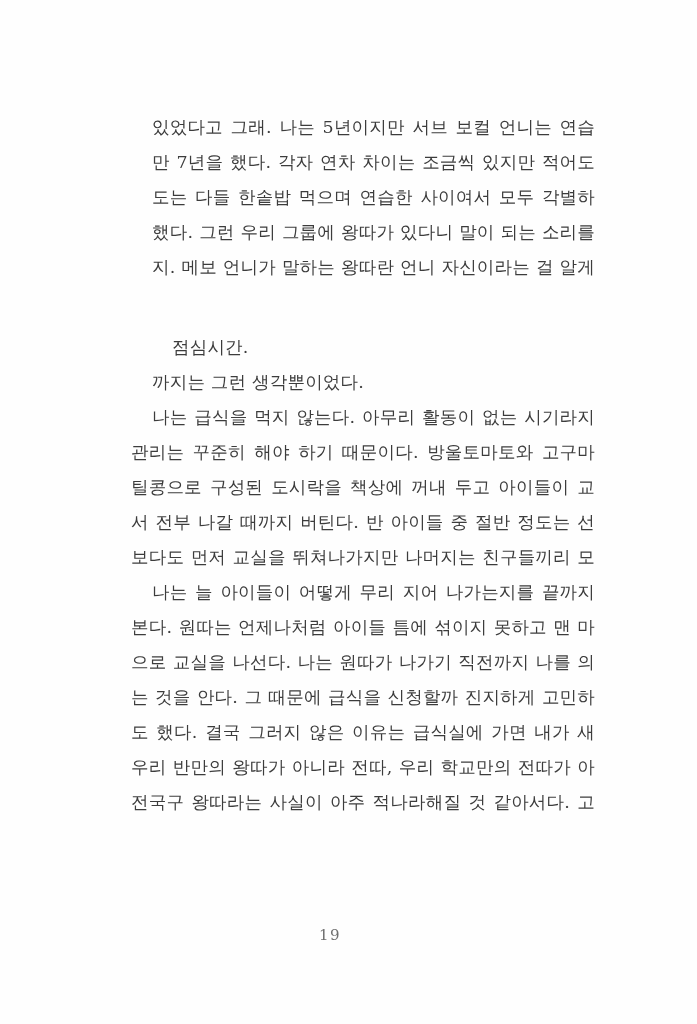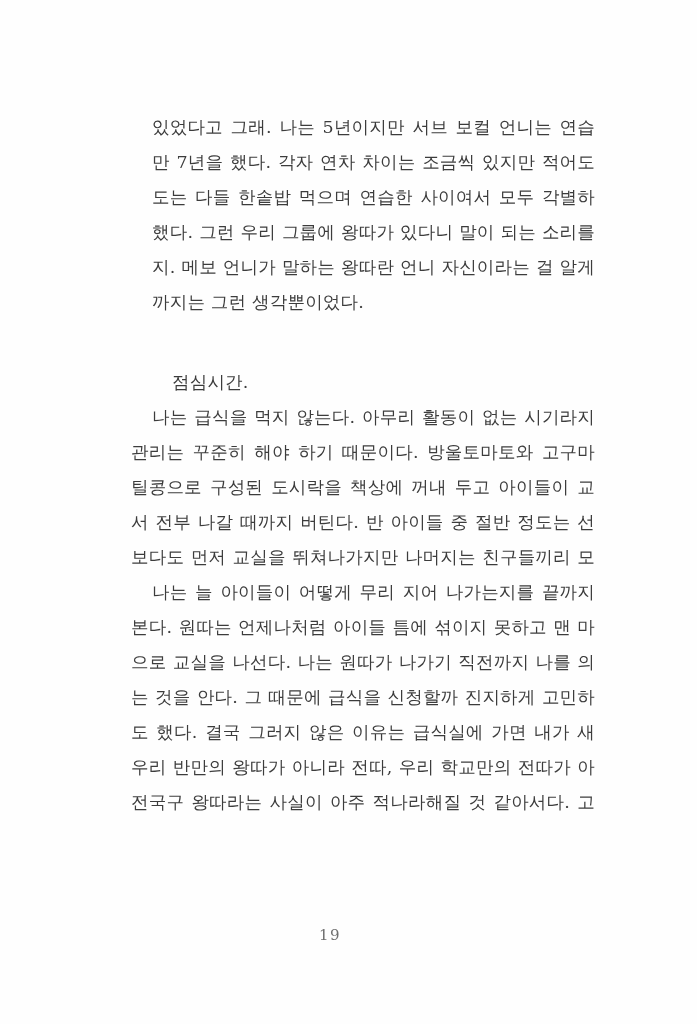--- a/index.html
+++ b/index.html
@@ -54,22 +54,22 @@
 </head>
 <body>
 
 <div class="page">
   <div class="text-block">
       <div class="line ind1">있었다고 그래. 나는 5년이지만 서브 보컬 언니는 연습생 생활</div>
       <div class="line ind1">만 7년을 했다. 각자 연차 차이는 조금씩 있지만 적어도 3년 정</div>
       <div class="line ind1">도는 다들 한솥밥 먹으며 연습한 사이여서 모두 각별하고 돈독</div>
       <div class="line ind1">했다. 그런 우리 그룹에 왕따가 있다니 말이 되는 소리를 해야</div>
       <div class="line ind1">지. 메보 언니가 말하는 왕따란 언니 자신이라는 걸 알게 될 때</div>
+      <div class="line ind2 short gap">점심시간.</div>
       <div class="line ind1 short">까지는 그런 생각뿐이었다.</div>
-      <div class="line ind2 short gap">점심시간.</div>
       <div class="line ind1">나는 급식을 먹지 않는다. 아무리 활동이 없는 시기라지만</div>
       <div class="line">관리는 꾸준히 해야 하기 때문이다. 방울토마토와 고구마와 렌</div>
       <div class="line">틸콩으로 구성된 도시락을 책상에 꺼내 두고 아이들이 교실에</div>
       <div class="line">서 전부 나갈 때까지 버틴다. 반 아이들 중 절반 정도는 선생님</div>
       <div class="line">보다도 먼저 교실을 뛰쳐나가지만 나머지는 친구들끼리 모여</div>
       <div class="line ind1">나는 늘 아이들이 어떻게 무리 지어 나가는지를 끝까지 지켜</div>
       <div class="line">본다. 원따는 언제나처럼 아이들 틈에 섞이지 못하고 맨 마지막</div>
       <div class="line">으로 교실을 나선다. 나는 원따가 나가기 직전까지 나를 의식하</div>
       <div class="line">는 것을 안다. 그 때문에 급식을 신청할까 진지하게 고민하기</div>
       <div class="line">도 했다. 결국 그러지 않은 이유는 급식실에 가면 내가 새 왕따,</div>

